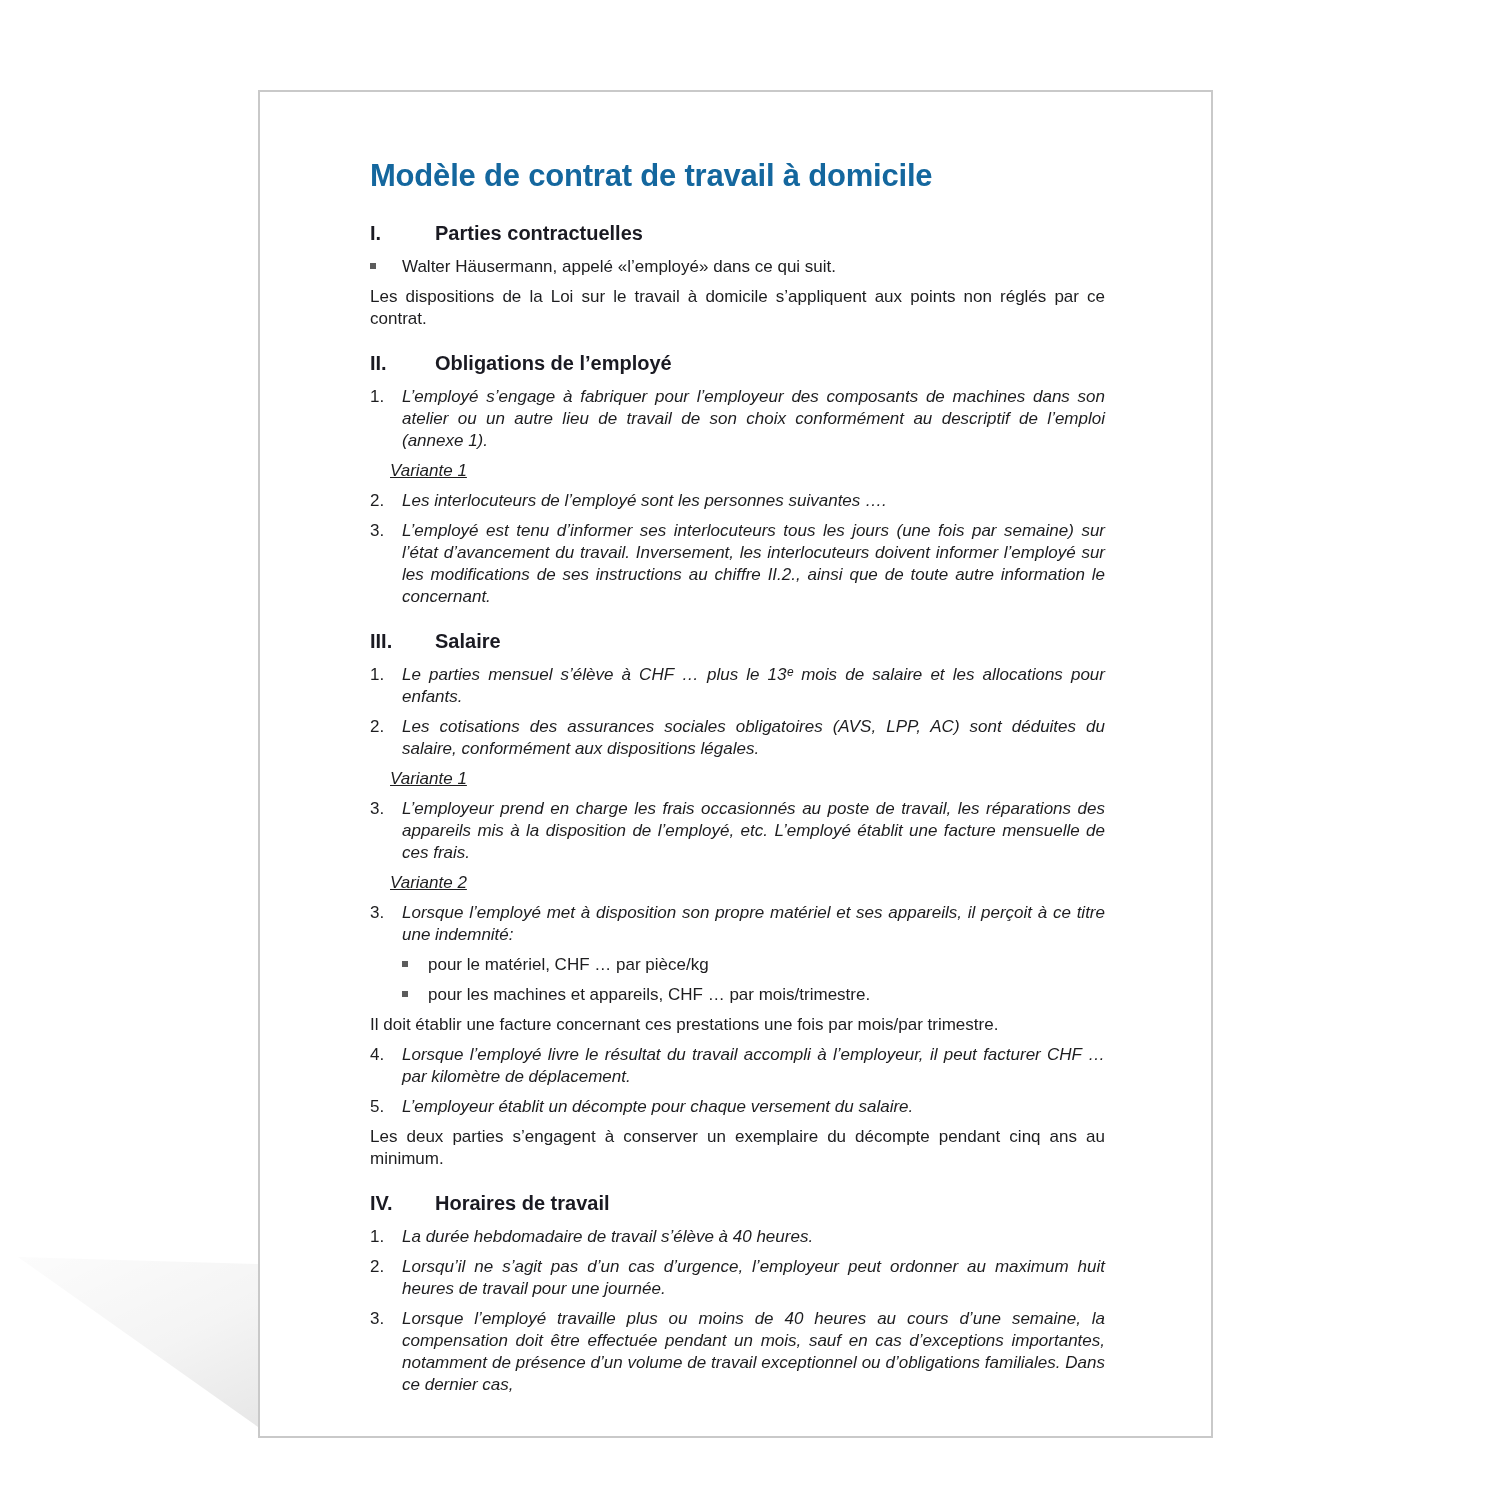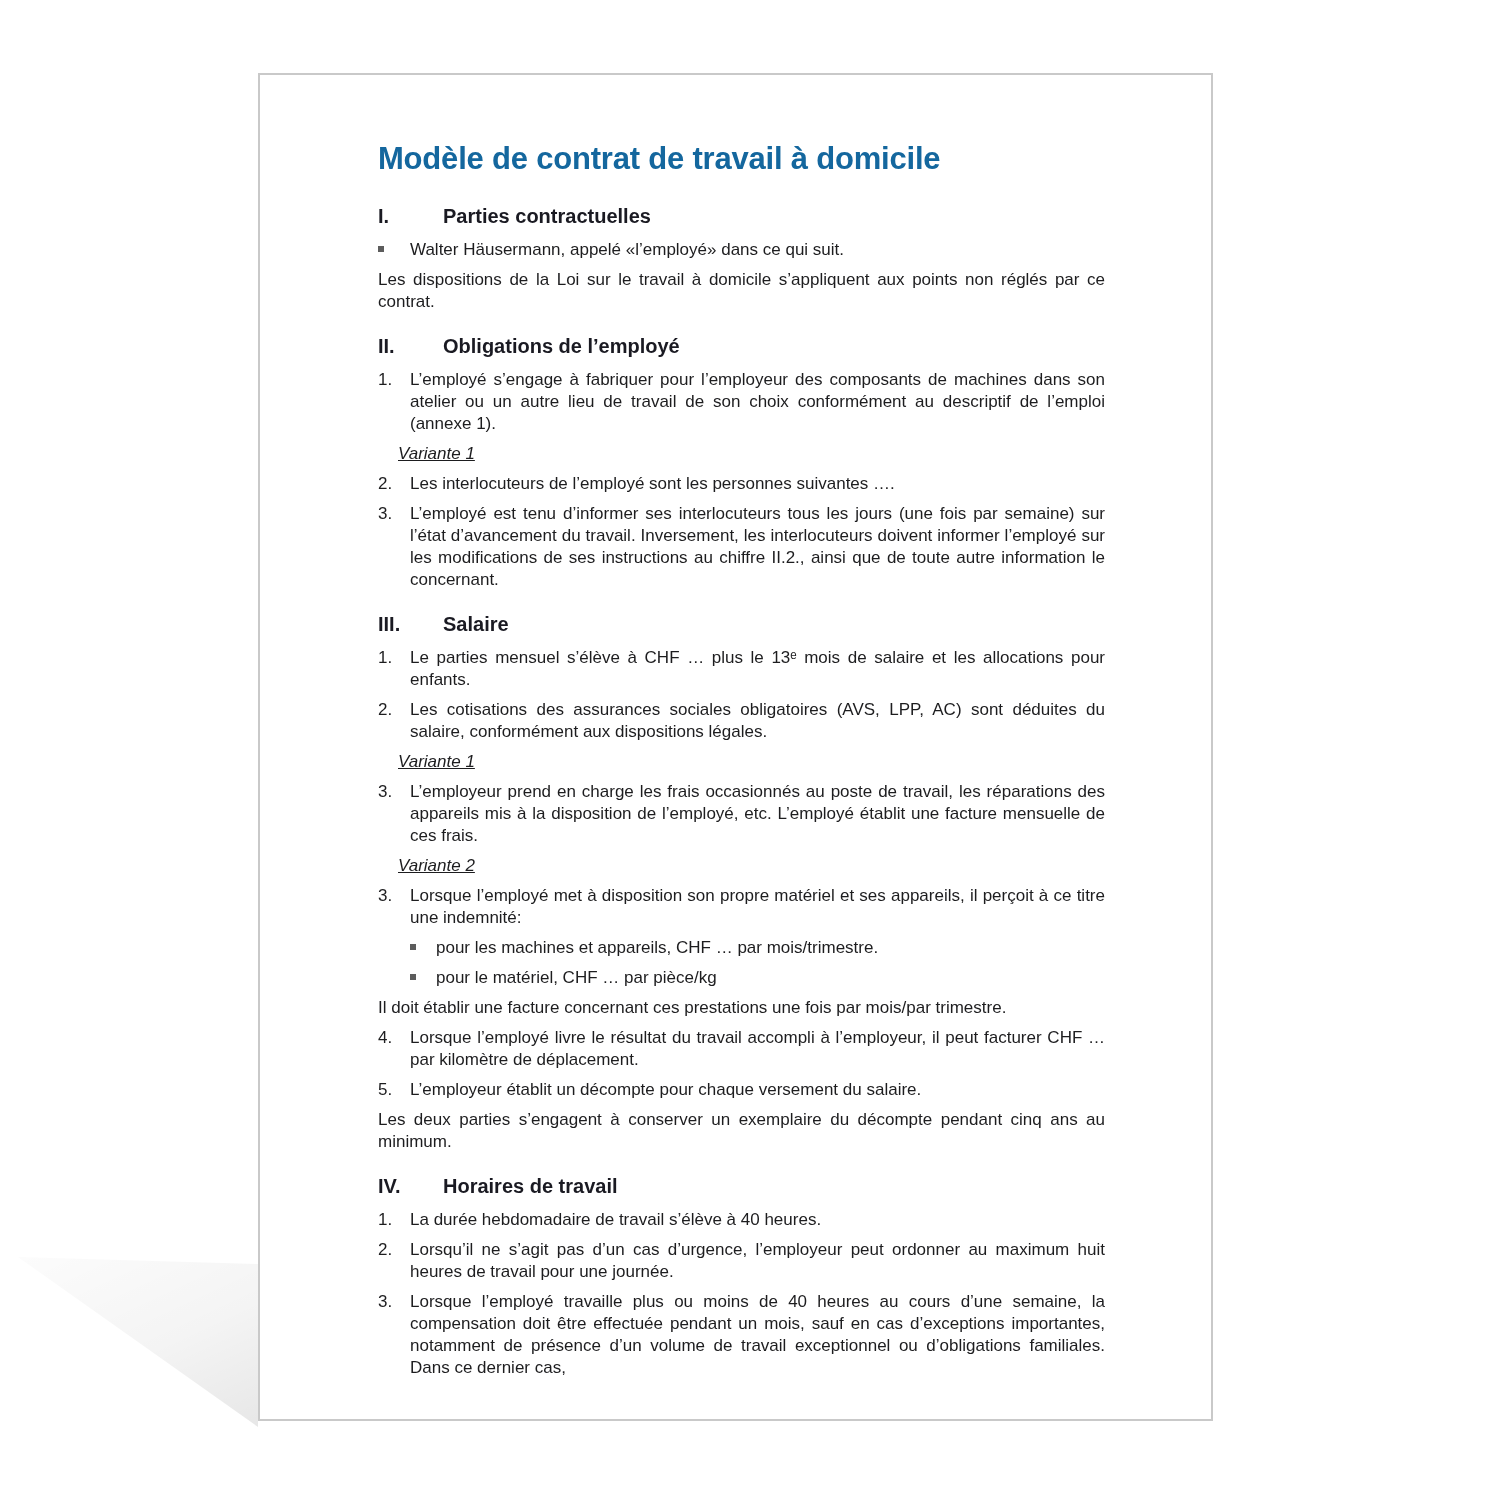--- a/index.html
+++ b/index.html
@@ -25,28 +25,27 @@
     clip-path: polygon(0 2px, 100% 9px, 100% 100%);
     background: linear-gradient(155deg,
         rgba(0,0,0,0.012) 0%,
         rgba(0,0,0,0.045) 55%,
         rgba(0,0,0,0.095) 100%);
   }
 
   .page {
     position: absolute;
     left: 258px;
-    top: 73px;
+    top: 90px;
     width: 955px;
     height: 1348px;
     box-sizing: border-box;
     background: #ffffff;
     border: 2px solid #c9c9c9;
     overflow: hidden;
-    padding-left: 8px;
   }
 
   .content {
     padding: 64px 106px 0 110px;
     color: #1d1d1f;
     font-size: 17px;
     line-height: 22px;
   }
 
   .doc-title {
@@ -73,21 +72,21 @@
     margin: 0 0 8px 0;
     text-align: justify;
   }
   p.body.spaced-top { }
 
   .n-item {
     display: flex;
     margin: 0 0 8px 0;
   }
   .n-item .num { flex: none; width: 32px; }
-  .n-item .txt { flex: 1; text-align: justify; }
+  .n-item .txt { flex: 1; text-align: justify; font-style: italic; }
 
   .b-item {
     display: flex;
     margin: 0 0 8px 0;
   }
   .b-item .bcol { flex: none; width: 32px; padding-top: 7px; }
   .b-item .txt  { flex: 1; text-align: justify; }
   .sq {
     display: block;
     width: 6px;
@@ -166,27 +165,27 @@
     <p class="variante">Variante 2</p>
     <div class="n-item">
       <span class="num">3.</span>
       <span class="txt">Lorsque l’employé met à disposition son propre matériel et ses appareils, il perçoit à ce titre une indemnité:</span>
     </div>
     <div class="sub-list">
       <div class="b-item">
         <span class="bcol">
             <span class="sq"></span>
           </span>
-        <span class="txt">pour les machines et appareils, CHF … par mois/trimestre.</span>
+        <span class="txt">pour le matériel, CHF … par pièce/kg</span>
       </div>
       <div class="b-item">
         <span class="bcol">
             <span class="sq"></span>
           </span>
-        <span class="txt">pour le matériel, CHF … par pièce/kg</span>
+        <span class="txt">pour les machines et appareils, CHF … par mois/trimestre.</span>
       </div>
     </div>
     <p class="body hang-note">Il doit établir une facture concernant ces prestations une fois par mois/par trimestre.</p>
     <div class="n-item">
       <span class="num">4.</span>
       <span class="txt">Lorsque l’employé livre le résultat du travail accompli à l’employeur, il peut facturer CHF … par kilomètre de déplacement.</span>
     </div>
     <div class="n-item">
       <span class="num">5.</span>
       <span class="txt">L’employeur établit un décompte pour chaque versement du salaire.</span>

